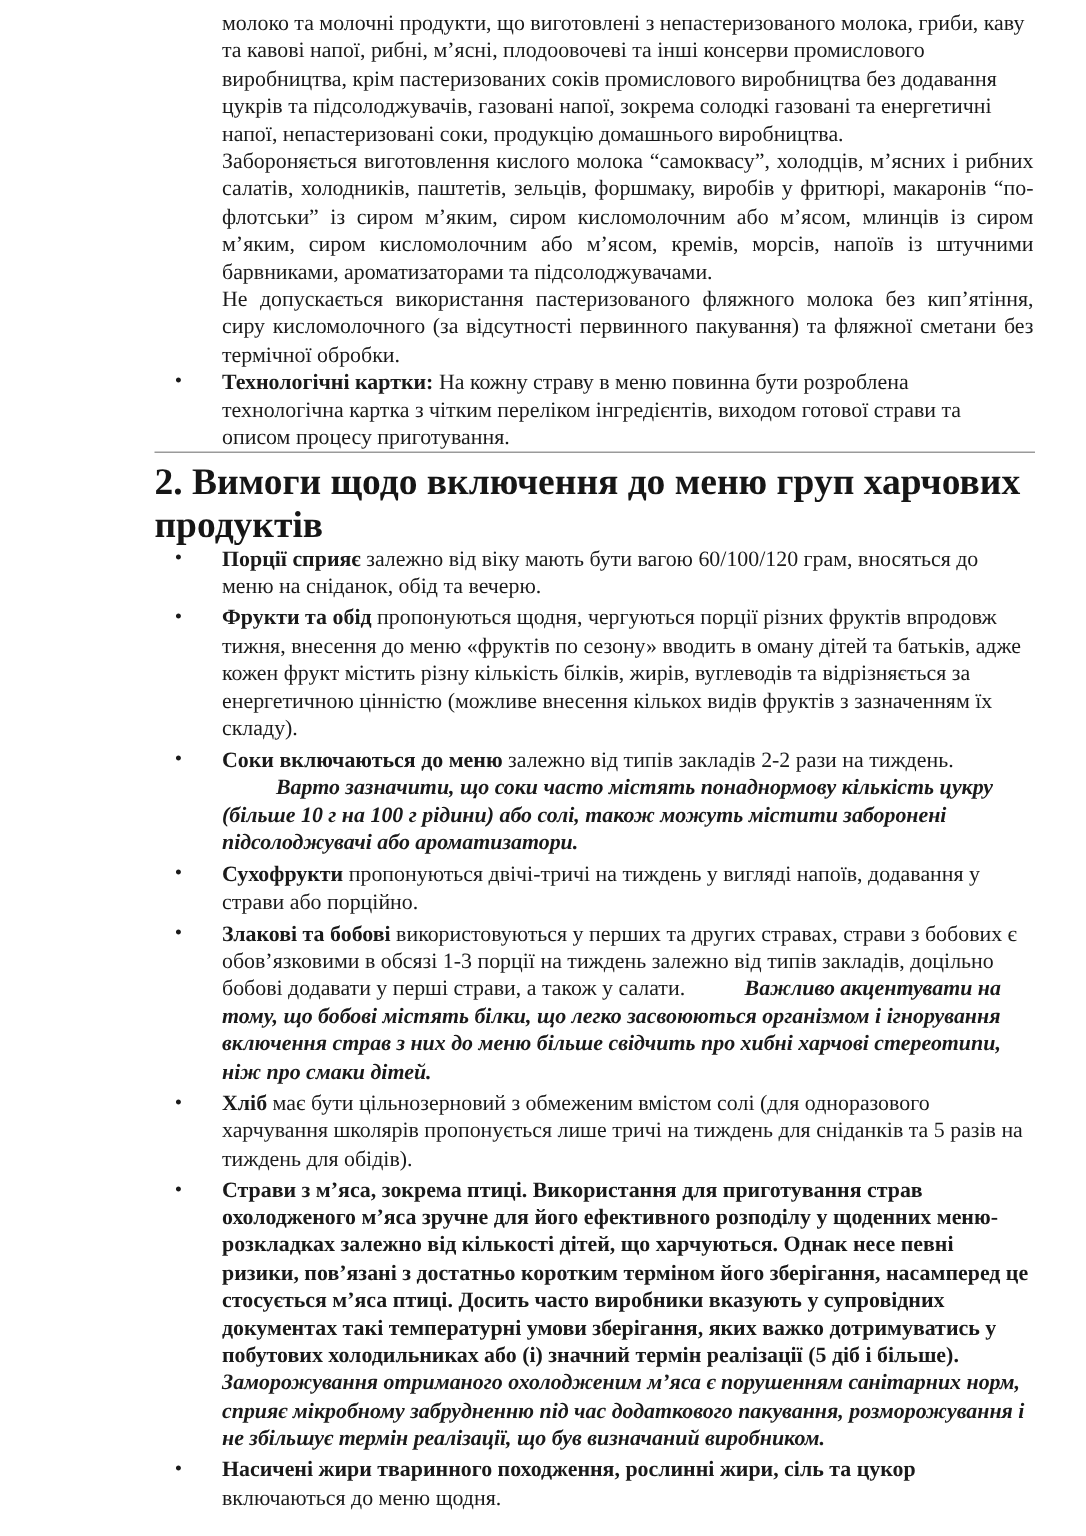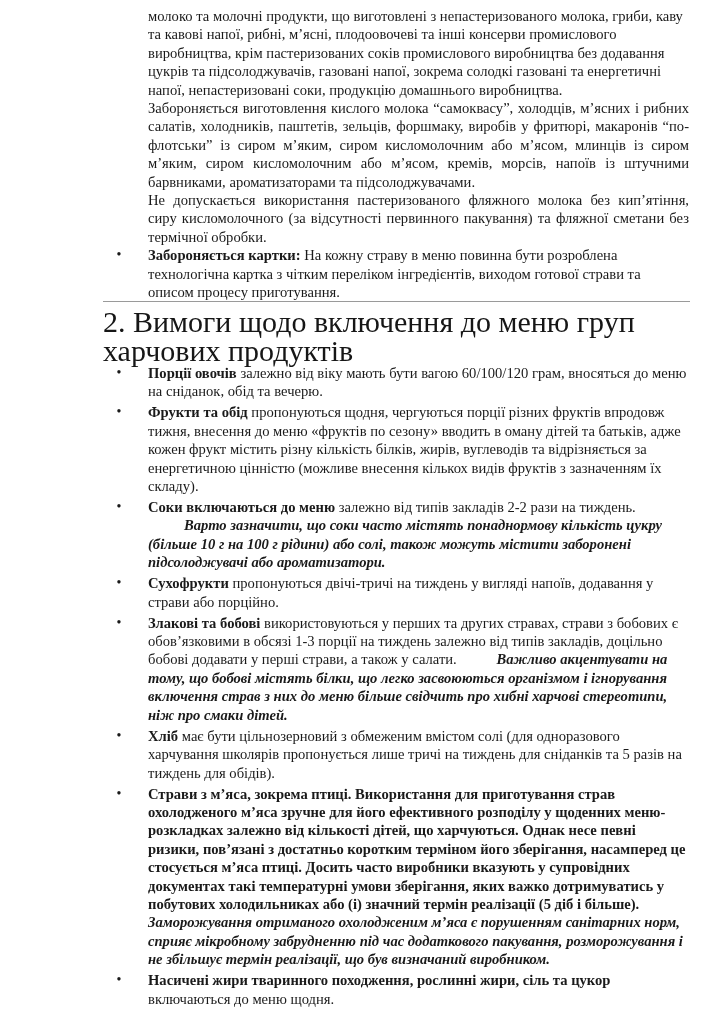--- a/index.html
+++ b/index.html
@@ -20,54 +20,54 @@
   .bullet-list li .dot {
     position: absolute; left: -34px; top: 0; width: 10px; text-align: center;
     font-size: 14px;
   }
   .rule {
     position: absolute; left: 103px; top: 301px; width: 587px; height: 0;
     border-top: 1.4px solid #9a9a9a;
   }
   .heading {
     position: absolute; left: 103px; top: 307px; width: 590px;
-    font-size: 30px; line-height: 29px; font-weight: normal; color: #161616;
+    font-size: 25px; line-height: 29px; font-weight: bold; color: #161616;
   }
   .sec2 { position: absolute; left: 148px; top: 364px; width: 541px;
     font-size: 14.6px; line-height: 18.4px; }
   .sec2 .bullet-list li { margin-bottom: 2.6px; }
   b, .b { font-weight: bold; }
   .bi { font-weight: bold; font-style: italic; margin-left: 36px; }
 </style>
 </head>
 <body>
 
 <div class="page">
 
   <div class="cont">
     <p>молоко та молочні продукти, що виготовлені з непастеризованого молока, гриби, каву та кавові напої, рибні, м’ясні, плодоовочеві та інші консерви промислового виробництва, крім пастеризованих соків промислового виробництва без додавання цукрів та підсолоджувачів, газовані напої, зокрема солодкі газовані та енергетичні напої, непастеризовані соки, продукцію домашнього виробництва.</p>
     <p class="just">Забороняється виготовлення кислого молока “самоквасу”, холодців, м’ясних і рибних салатів, холодників, паштетів, зельців, форшмаку, виробів у фритюрі, макаронів “по-флотськи” із сиром м’яким, сиром кисломолочним або м’ясом, млинців із сиром м’яким, сиром кисломолочним або м’ясом, кремів, морсів, напоїв із штучними барвниками, ароматизаторами та підсолоджувачами.</p>
     <p class="just">Не допускається використання пастеризованого фляжного молока без кип’ятіння, сиру кисломолочного (за відсутності первинного пакування) та фляжної сметани без термічної обробки.</p>
     <ul class="bullet-list">
       <li>
         <span class="dot">•</span>
-        <b>Забороняється картки:</b><span> На кожну страву в меню повинна бути розроблена технологічна картка з чітким переліком інгредієнтів, виходом готової страви та описом процесу приготування.</span>
+        <b>Технологічні картки:</b><span> На кожну страву в меню повинна бути розроблена технологічна картка з чітким переліком інгредієнтів, виходом готової страви та описом процесу приготування.</span>
       </li>
     </ul>
   </div>
 
   <div class="rule"></div>
 
   <h2 class="heading" style="margin:0;">2. Вимоги щодо включення до меню груп харчових продуктів</h2>
 
   <div class="sec2">
     <ul class="bullet-list">
       <li>
         <span class="dot">•</span>
-        <b>Порції овочів</b><span> залежно від віку мають бути вагою 60/100/120 грам, вносяться до меню на сніданок, обід та вечерю.</span>
+        <b>Порції сприяє</b><span> залежно від віку мають бути вагою 60/100/120 грам, вносяться до меню на сніданок, обід та вечерю.</span>
       </li>
       <li>
         <span class="dot">•</span>
         <b>Фрукти та обід</b><span> пропонуються щодня, чергуються порції різних фруктів впродовж тижня, внесення до меню «фруктів по сезону» вводить в оману дітей та батьків, адже кожен фрукт містить різну кількість білків, жирів, вуглеводів  та відрізняється за енергетичною цінністю (можливе внесення кількох видів фруктів з зазначенням їх складу).</span>
       </li>
       <li>
         <span class="dot">•</span>
         <b>Соки включаються до меню</b><span> залежно від типів закладів 2-2  рази на тиждень. </span><span class="bi">Варто зазначити, що соки часто містять понаднормову кількість цукру (більше 10 г на 100 г рідини) або солі, також можуть містити заборонені підсолоджувачі або ароматизатори.</span>
       </li>
       <li>

